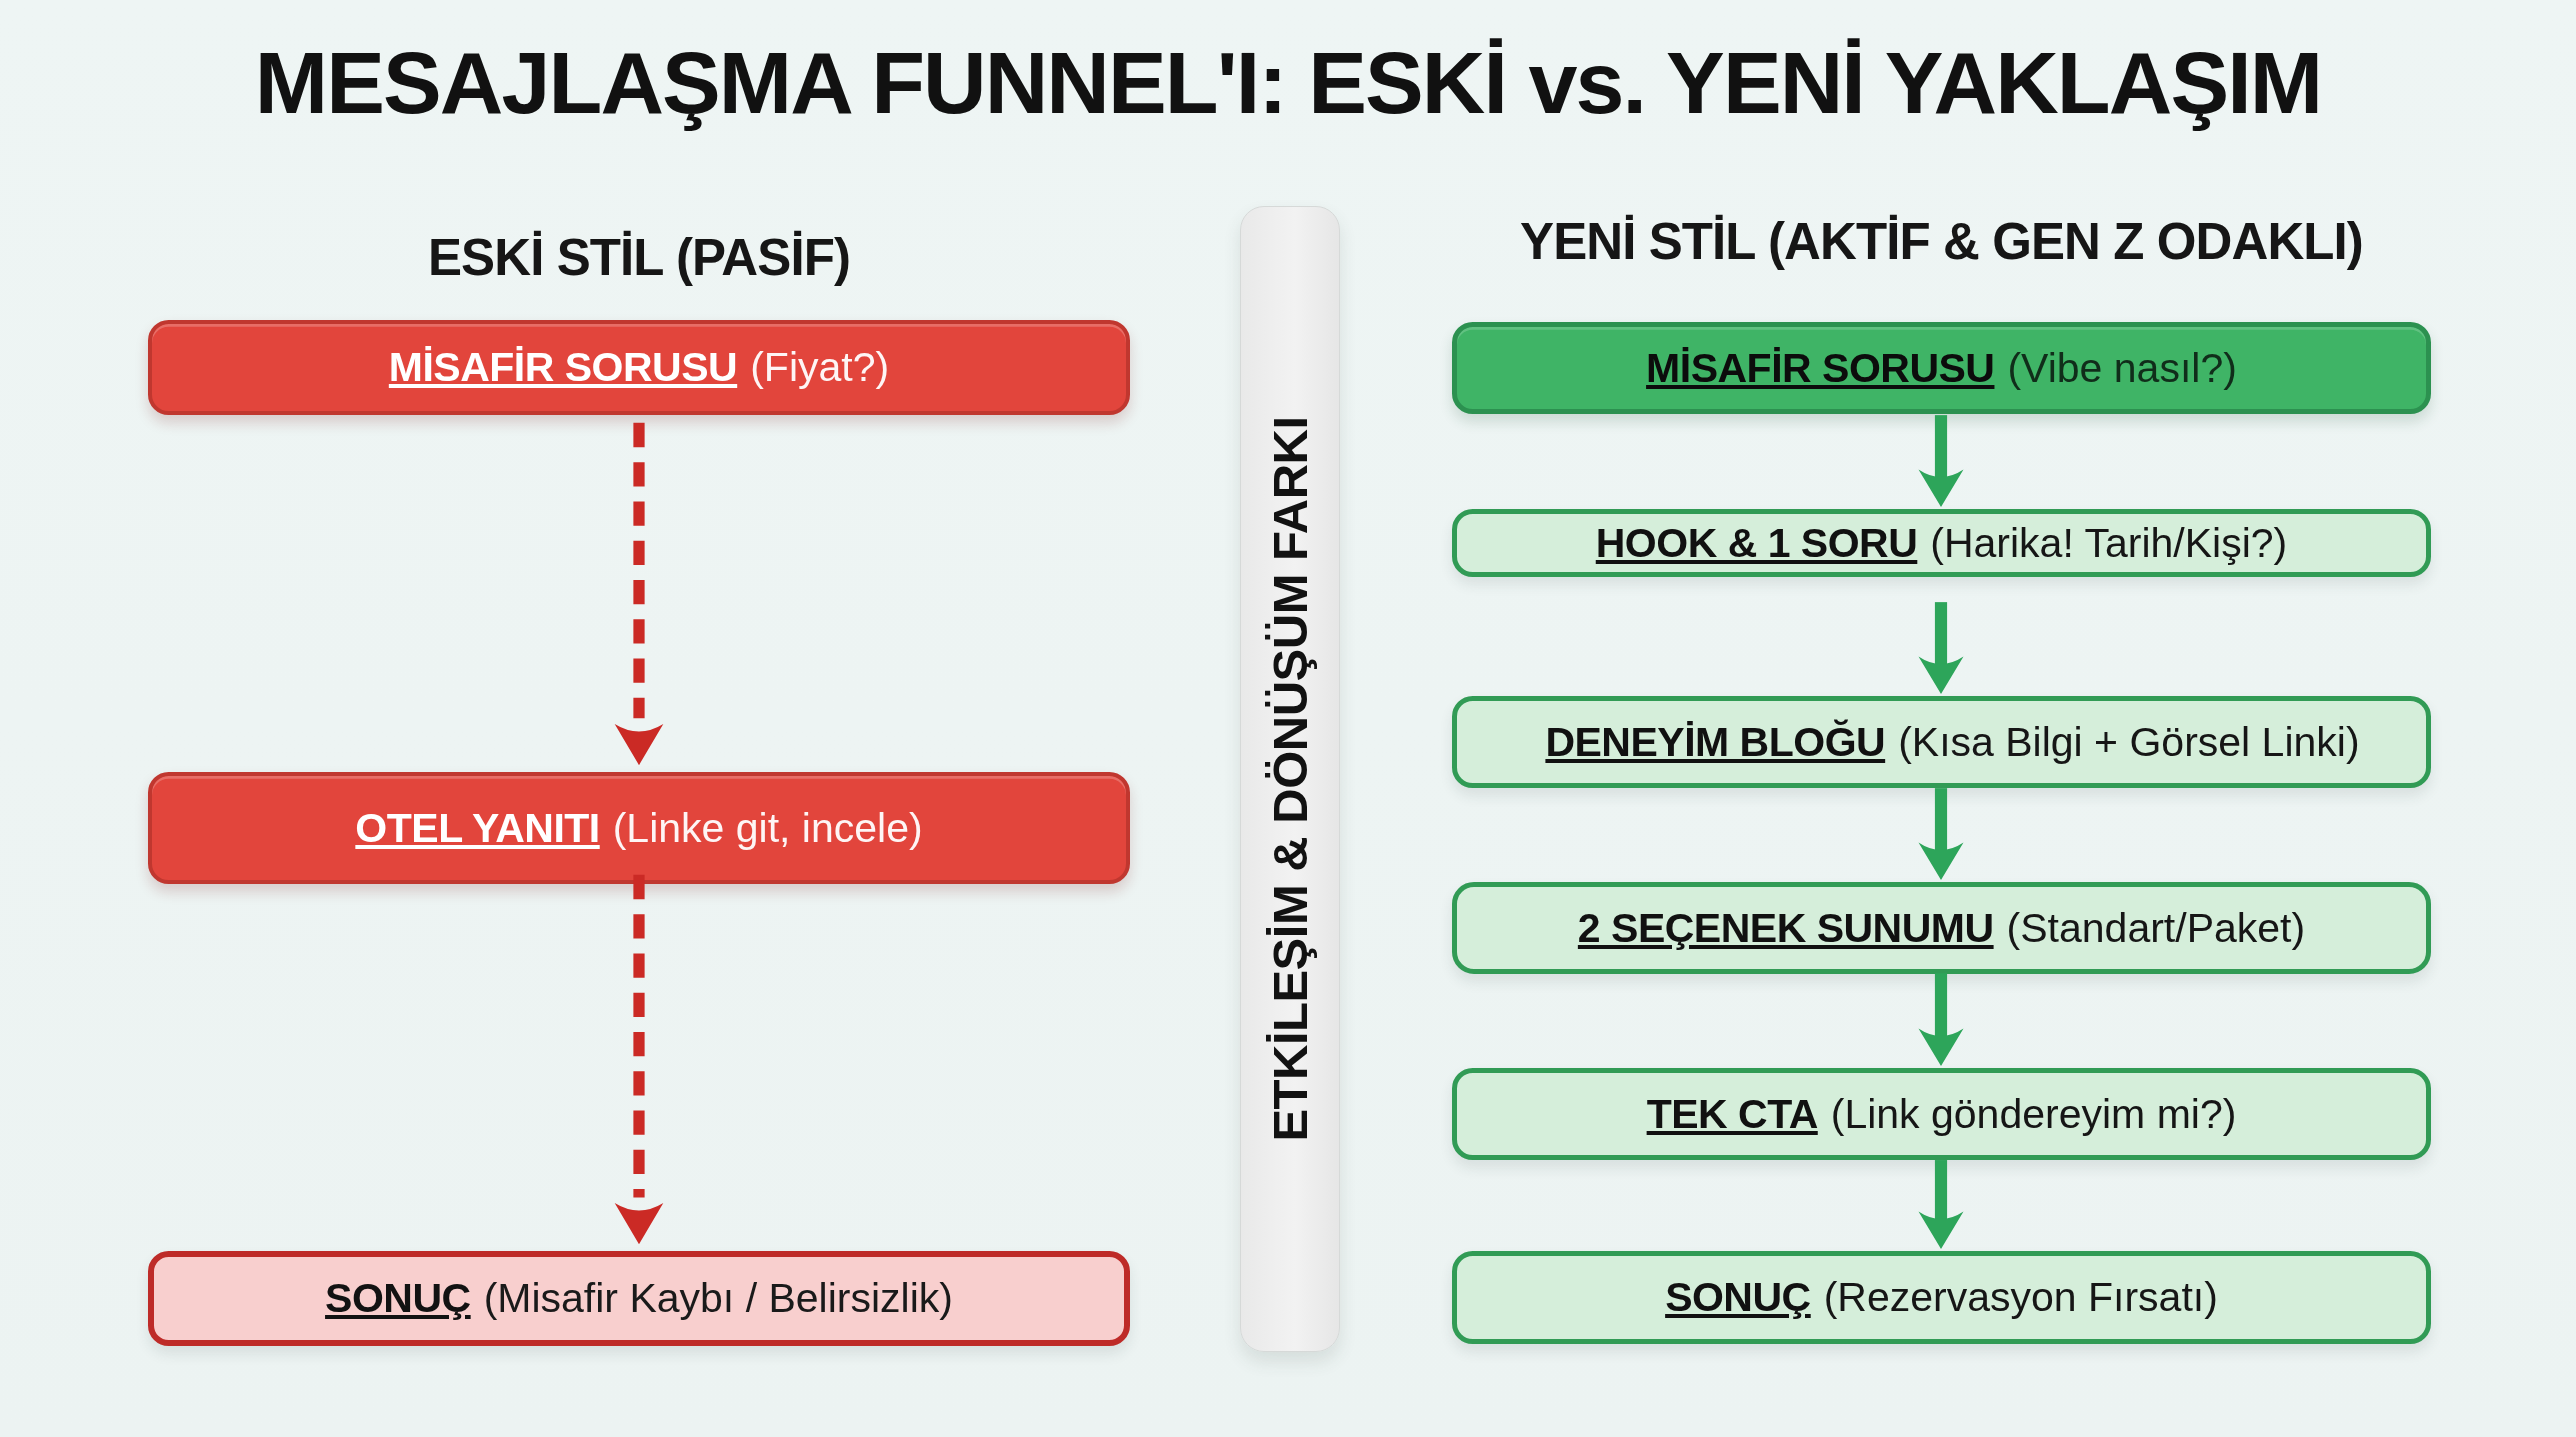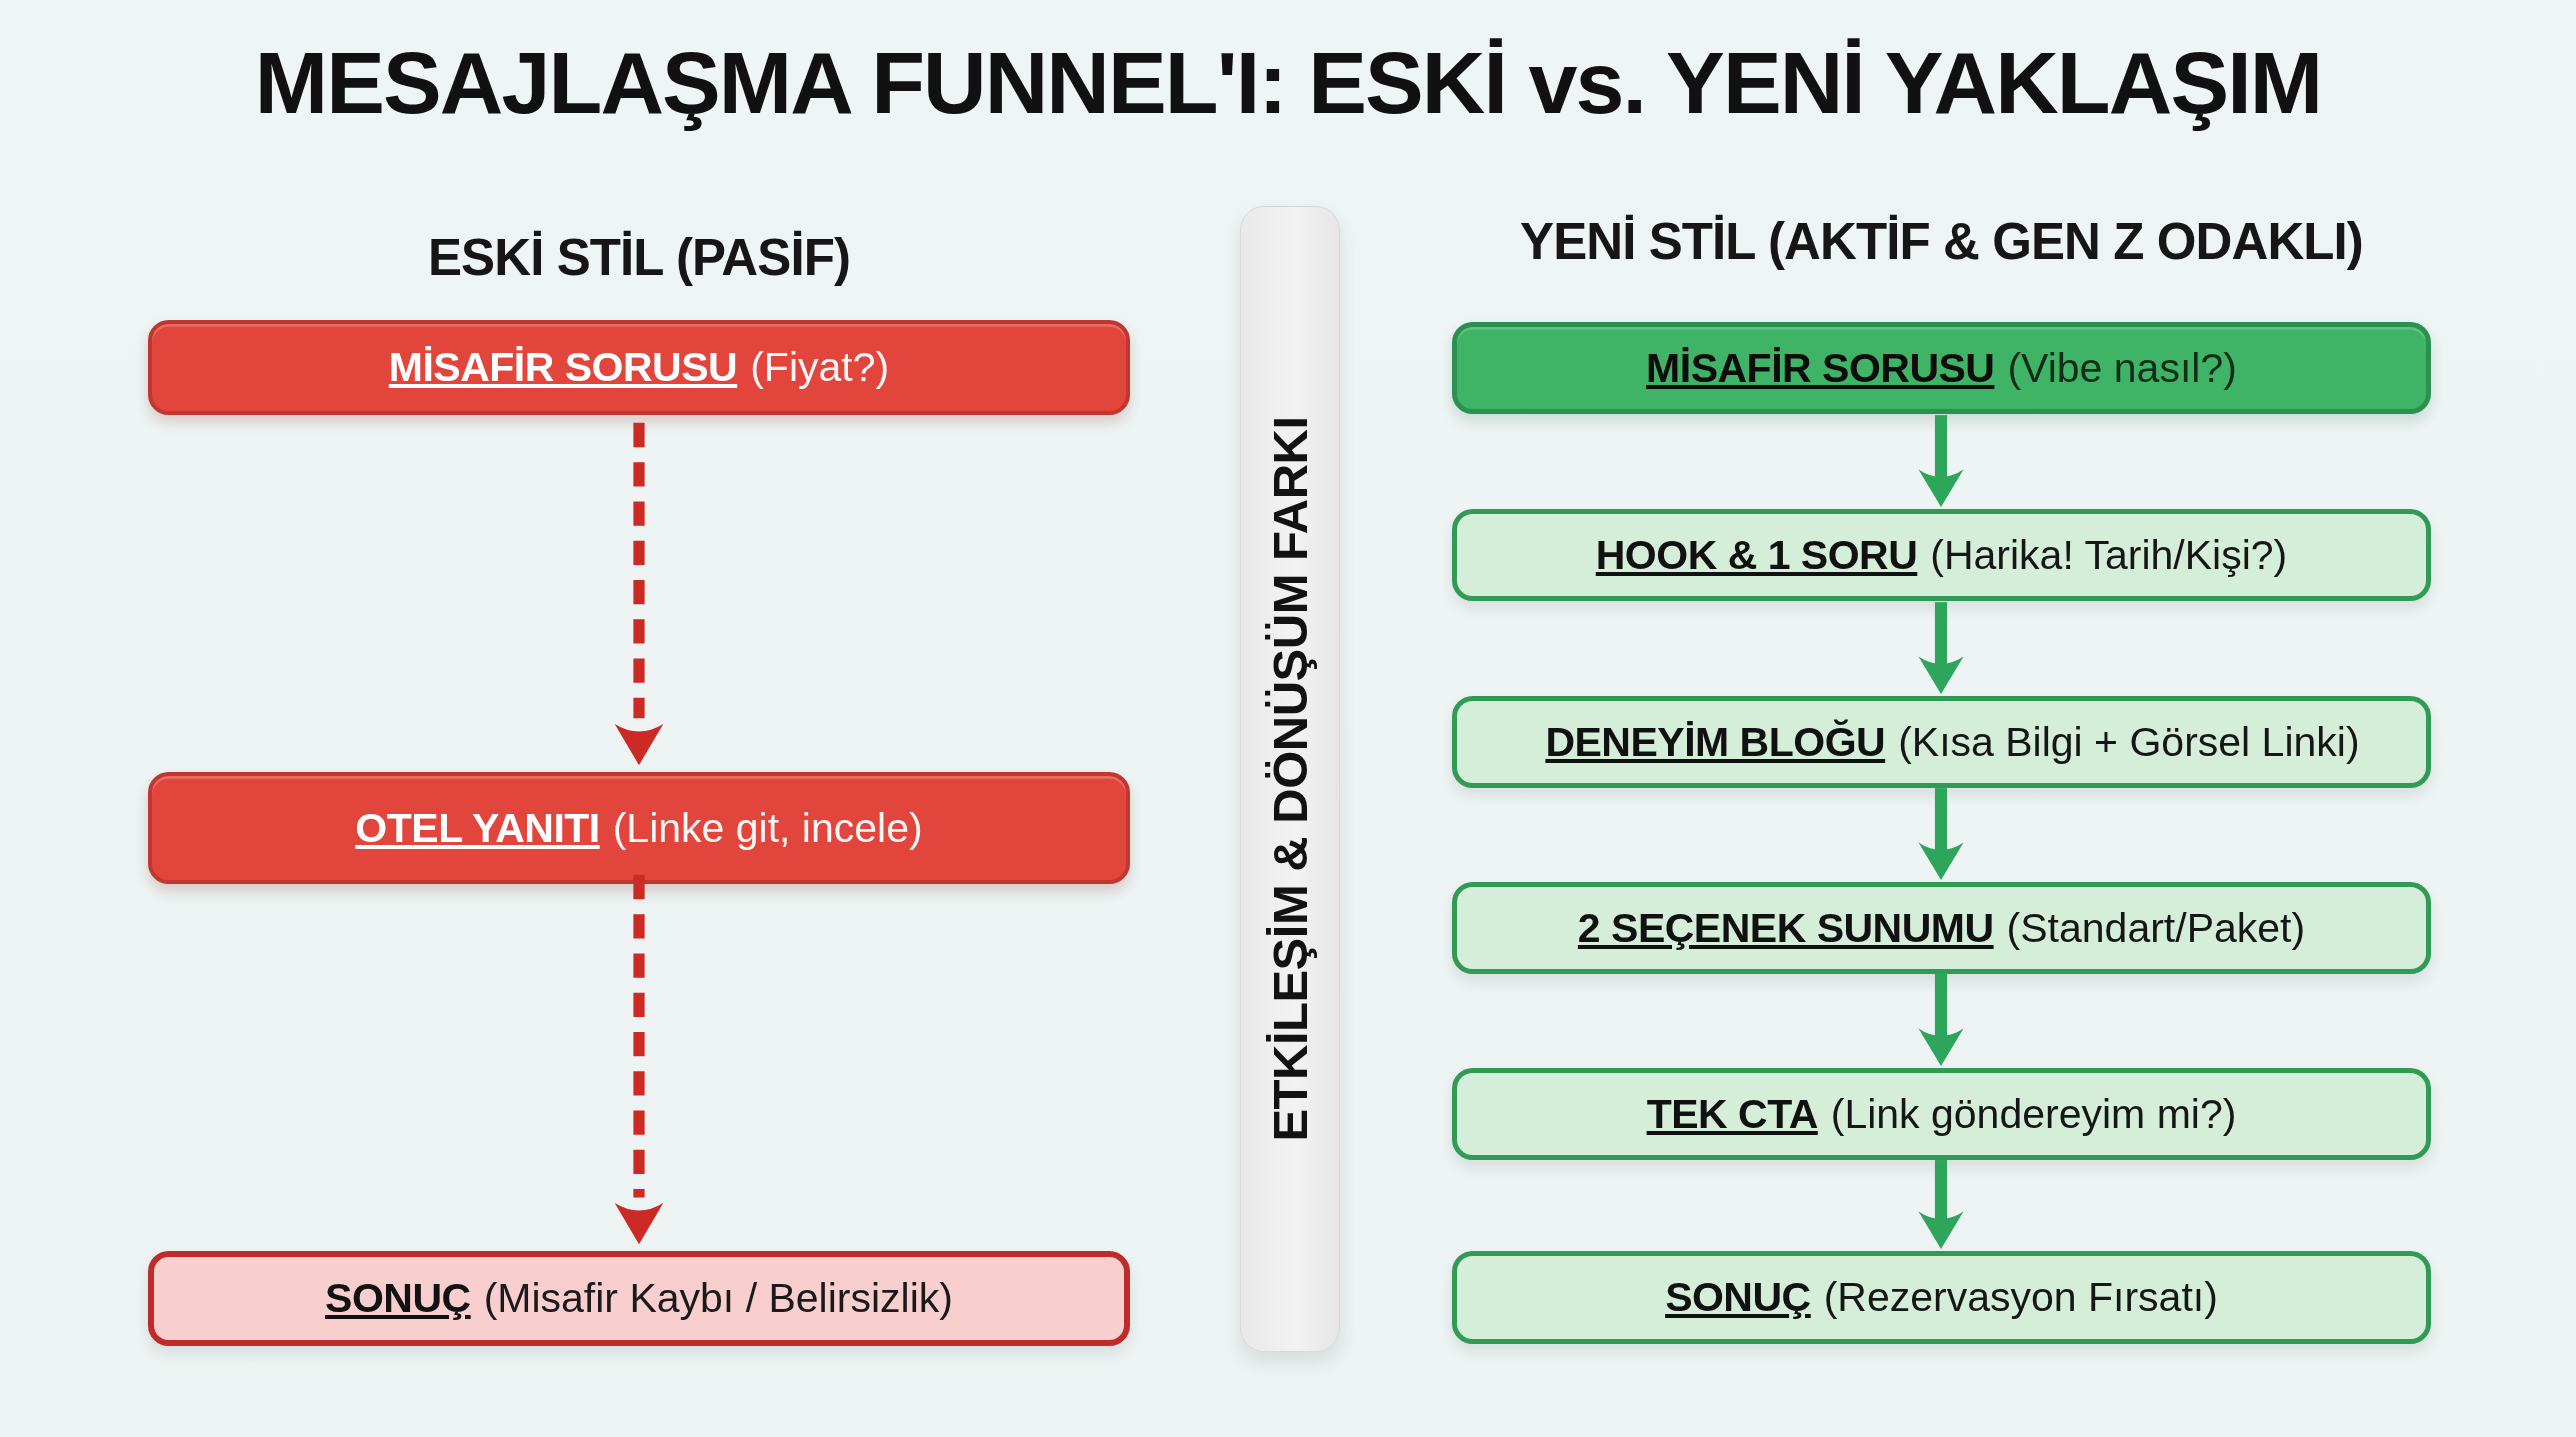--- a/index.html
+++ b/index.html
@@ -83,23 +83,23 @@
   }
   .step.palegreen .lbl { color: #111; }
   .step.palegreen .det { color: #161616; }
 
   
   .step.l1 { left: 148px; width: 982px; top: 320px;  height: 95px; }
   .step.l2 { left: 148px; width: 982px; top: 772px;  height: 112px; }
   .step.l3 { left: 148px; width: 982px; top: 1251px; height: 95px; }
   
   .step.r1 { left: 1452px; width: 979px; top: 322px;  height: 92px; }
-  .step.r2 { left: 1452px; width: 979px; top: 509px;  height: 92px; }
+  .step.r2 { left: 1452px; width: 979px; top: 509px;  height: 68px; }
   .step.r3 { left: 1452px; width: 979px; top: 696px;  height: 92px; padding-left: 22px; }
-  .step.r4 { left: 1452px; width: 979px; top: 882px;  height: 92px; }
+  .step.r4 { left: 1452px; width: 979px; top: 882px;  height: 92px; border-radius: 22px; }
   .step.r5 { left: 1452px; width: 979px; top: 1068px; height: 92px; }
   .step.r6 { left: 1452px; width: 979px; top: 1251px; height: 93px; }
 
   .arrow { position: absolute; pointer-events: none; }
 
   .divider {
     position: absolute;
     left: 1240px;
     top: 206px;
     width: 100px;

